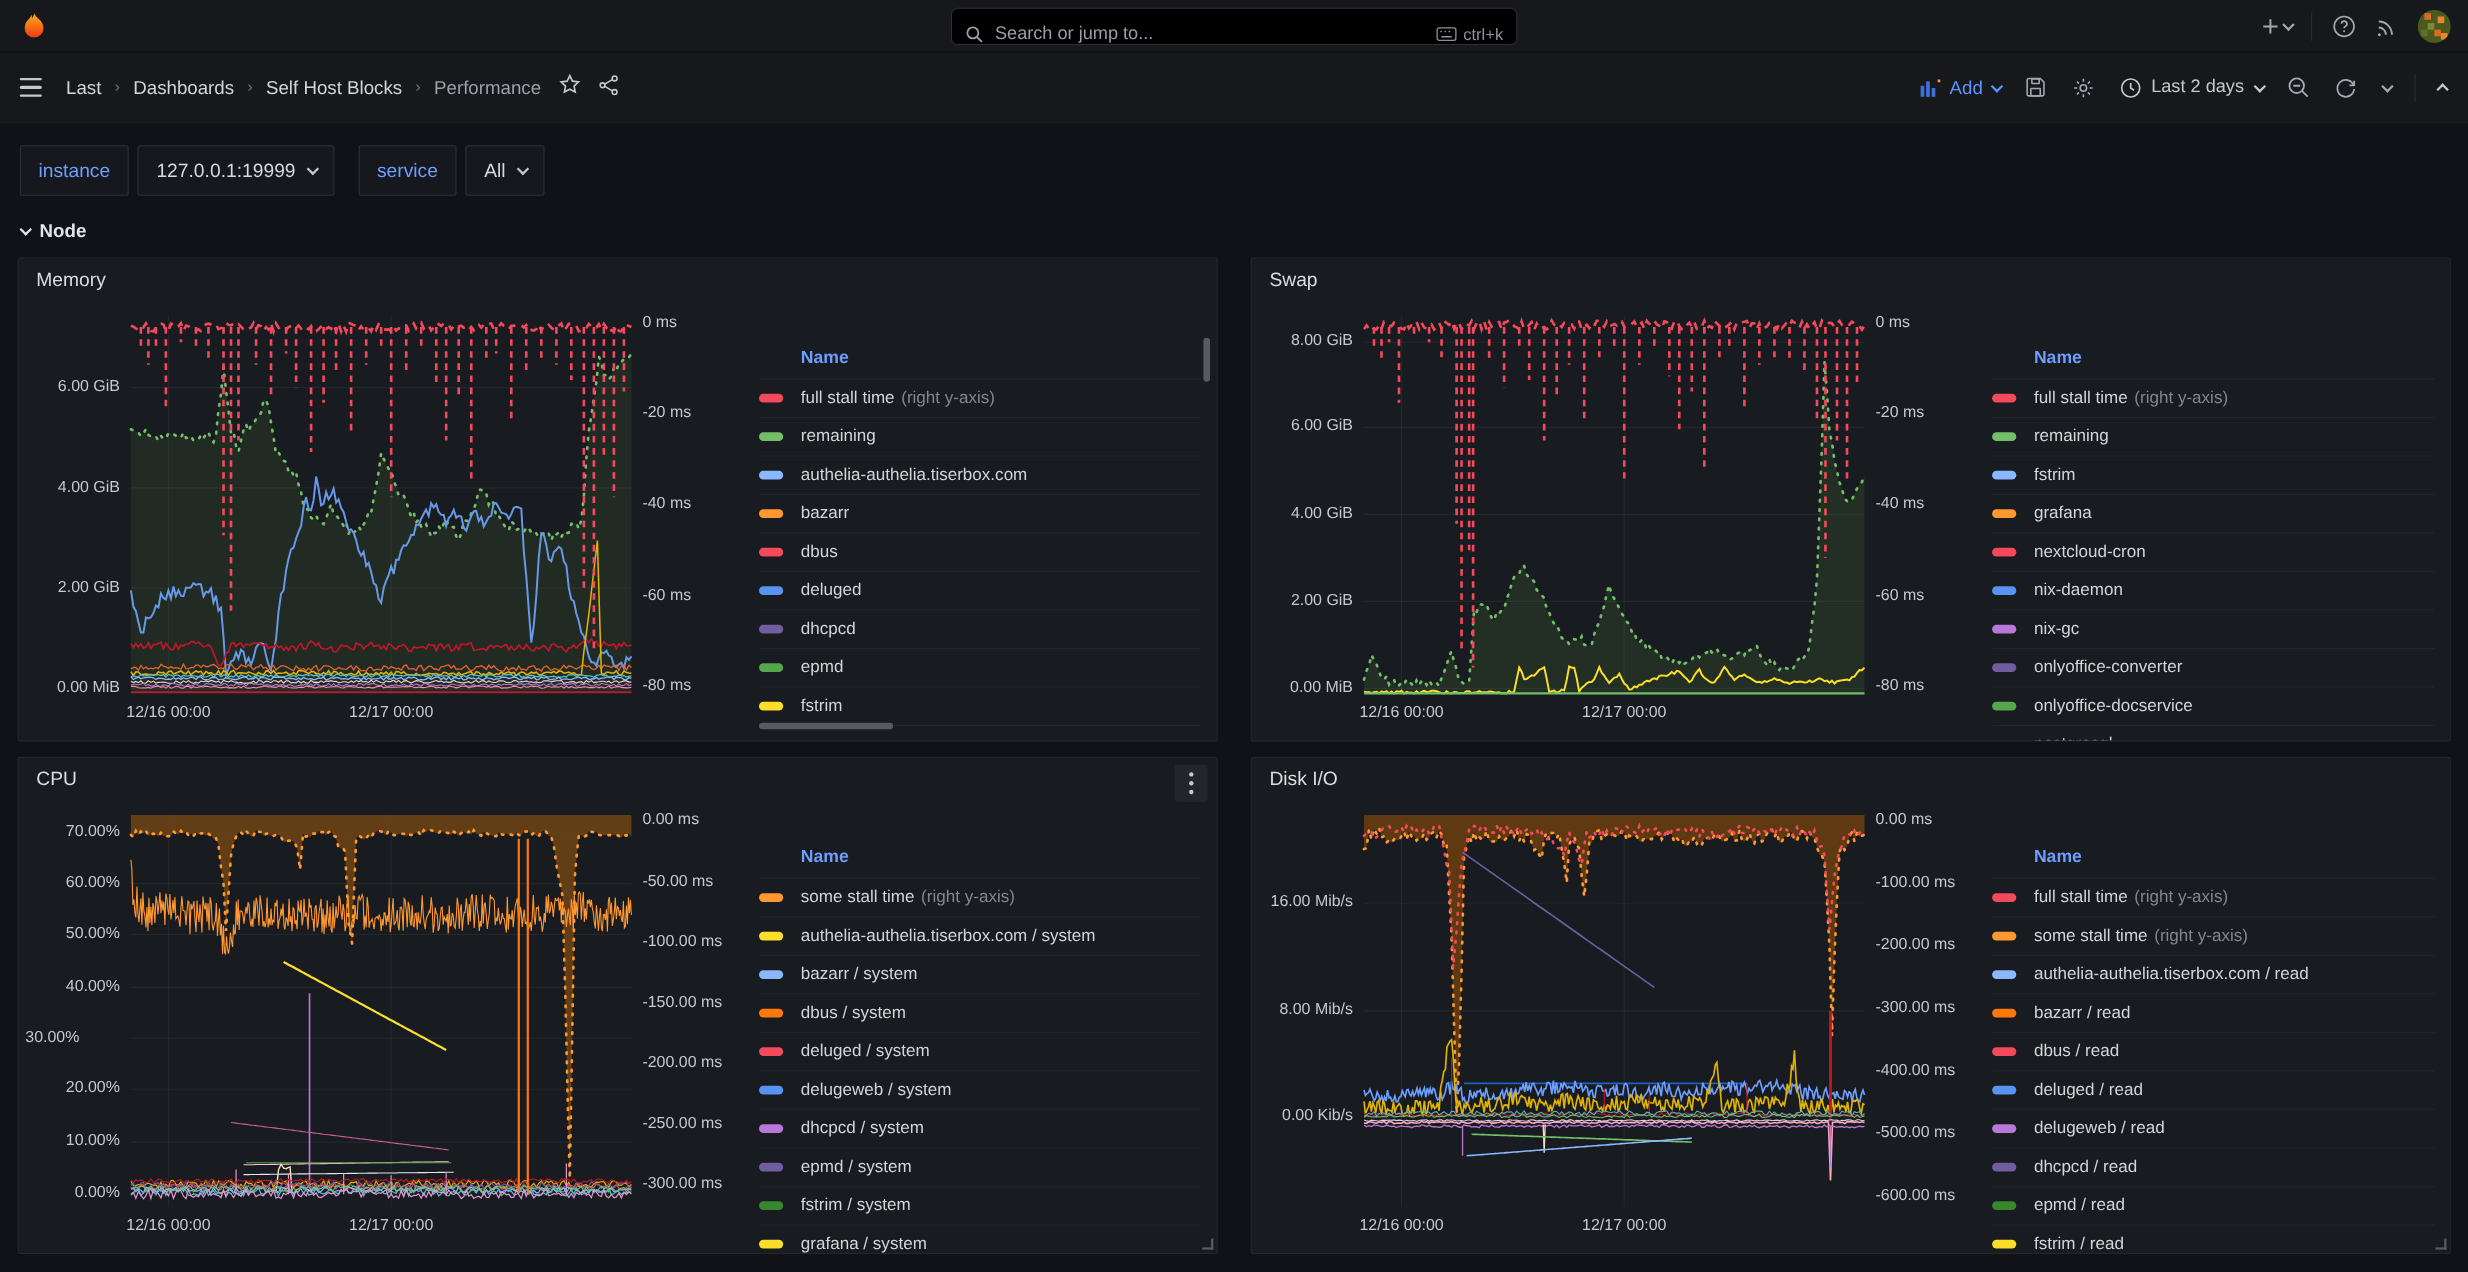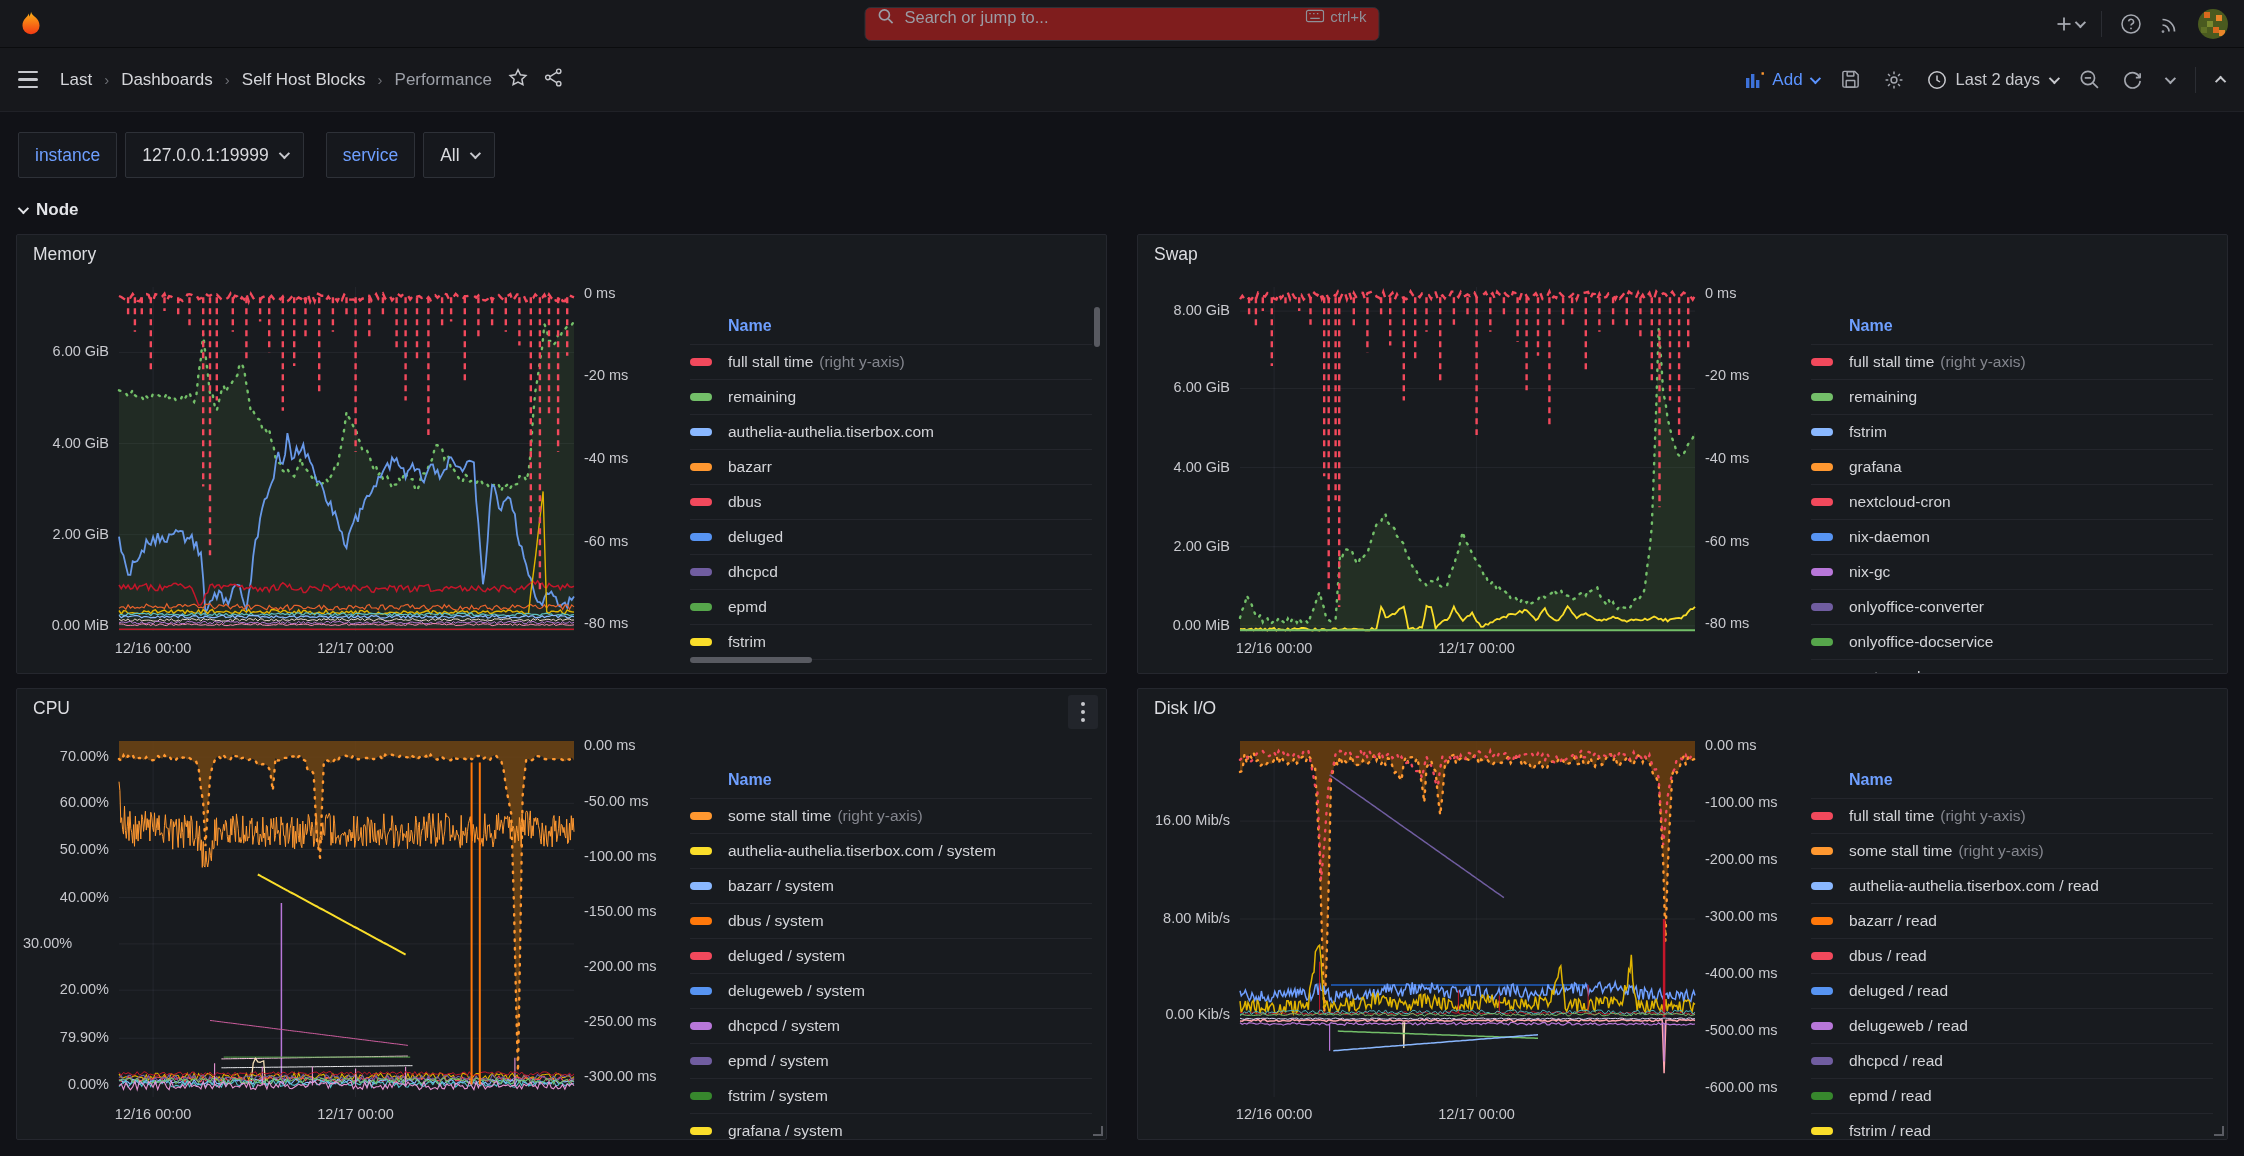--- a/index.html
+++ b/index.html
@@ -1,20 +1,20 @@
 <!DOCTYPE html>
 <html><head>
 <meta charset="utf-8">
 <style>
   *{box-sizing:border-box;margin:0;padding:0}
   html,body{width:2244px;height:1156px;overflow:hidden}
   body{background:#111217;font-family:"Liberation Sans",sans-serif;color:#ccccdc;font-size:16px}
   .topbar{height:48px;background:#17181c;display:flex;align-items:center;padding:0 16px;position:relative;border-bottom:1px solid #0b0c0e}
   .logo{width:30px;height:30px;display:flex;align-items:center;justify-content:center}
-  .searchbox{position:absolute;left:50%;transform:translateX(-50%);width:515px;height:34px;background:#7f1d1d;border:1px solid #2e3037;border-radius:6px;display:flex;align-items:flex-start;padding:0 12px;gap:10px;color:#8e9098}
+  .searchbox{position:absolute;left:50%;transform:translateX(-50%);width:515px;height:34px;background:#000000;border:1px solid #2e3037;border-radius:6px;display:flex;align-items:flex-end;padding:0 12px;gap:10px;color:#8e9098}
   .searchbox .ph{flex:1;font-size:16.5px;color:#9b9da5}
   .kbd-hint{display:flex;align-items:center;gap:6px;font-size:15px;color:#8e9098}
   .top-right{margin-left:auto;display:flex;align-items:center;gap:18px}
   .icon-btn{display:flex;align-items:center;justify-content:center;color:#a5a8b0;gap:3px}
   .divider-v{width:1px;height:26px;background:#2b2d33}
   .avatar{width:30px;height:30px;border-radius:50%;overflow:hidden}
   .subbar{height:64px;background:#17181c;display:flex;align-items:center;padding:0 18px;border-bottom:1px solid #202127}
   .hamburger{display:flex;flex-direction:column;gap:5px;margin-right:22px}
   .hamburger span{display:block;width:20px;height:2.5px;background:#c7c8cd;border-radius:2px}
   .crumbs{display:flex;align-items:center;gap:12px;font-size:17px}
@@ -523,21 +523,21 @@
             <path d="M239.3 358.6 L239.3 339.7" fill="none" stroke="#E794D4" stroke-width="1.1"></path>
             <path d="M289.4 358.6 L289.4 339.7" fill="none" stroke="#E794D4" stroke-width="1.1"></path>
             <path d="M332.6 358.6 L332.6 341.5" fill="none" stroke="#E794D4" stroke-width="1.1"></path>
             <path d="M382.6 358.6 L382.6 339.7" fill="none" stroke="#E794D4" stroke-width="1.1"></path>
             <path d="M491.9 358.6 L491.9 330.8" fill="none" stroke="#E794D4" stroke-width="1.1"></path>
             <path d="M96.0 345.5 L98.3 348.2 L100.5 345.5 L102.8 346.8 L105.1 345.7 L107.4 346.7 L109.7 348.2 L111.9 347.8 L114.2 344.7 L116.5 348.1 L118.8 346.8 L121.0 344.7 L123.3 345.5 L125.6 347.6 L127.8 347.1 L130.1 348.1 L132.4 347.4 L134.7 348.6 L136.9 347.0 L139.2 345.8 L141.5 345.5 L143.8 348.3 L146.1 346.4 L148.3 346.8 L150.6 347.5 L152.9 346.8 L155.2 345.6 L157.4 345.1 L159.7 347.7 L162.0 346.7 L164.3 346.6 L166.5 348.5 L168.8 345.1 L171.1 345.2 L173.4 347.8 L175.6 348.8 L177.9 346.5 L180.2 348.2 L182.4 345.7 L184.7 348.0 L187.0 345.0 L189.3 347.7 L191.6 348.4 L193.8 345.5 L196.1 346.4 L198.4 346.8 L200.7 346.1 L202.9 347.6 L205.2 345.7 L207.5 348.3 L209.8 348.4 L212.0 345.3 L214.3 348.3 L216.6 345.9 L218.9 346.3 L221.1 346.3 L223.4 346.2 L225.7 348.2 L227.9 346.6 L230.2 346.0 L232.5 344.7 L234.8 348.7 L237.1 347.8 L239.3 345.1 L241.6 346.6 L243.9 346.6 L246.2 346.1 L248.4 346.1 L250.7 344.8 L253.0 347.9 L255.3 344.9 L257.5 348.1 L259.8 345.2 L262.1 345.6 L264.4 347.8 L266.6 346.5 L268.9 344.8 L271.2 345.7 L273.5 347.2 L275.7 345.5 L278.0 345.8 L280.3 346.1 L282.5 346.4 L284.8 348.0 L287.1 346.6 L289.4 345.9 L291.6 345.2 L293.9 345.1 L296.2 347.0 L298.5 346.0 L300.8 344.7 L303.0 346.3 L305.3 344.9 L307.6 344.5 L309.9 348.3 L312.1 347.3 L314.4 347.8 L316.7 346.2 L318.9 345.1 L321.2 347.2 L323.5 345.5 L325.8 346.4 L328.1 345.1 L330.3 347.7 L332.6 346.5 L334.9 344.7 L337.1 345.4 L339.4 347.1 L341.7 345.1 L344.0 347.5 L346.3 344.9 L348.5 348.0 L350.8 346.5 L353.1 346.9 L355.4 346.5 L357.6 344.8 L359.9 346.5 L362.2 346.5 L364.4 345.0 L366.7 346.8 L369.0 345.1 L371.3 345.4 L373.6 347.2 L375.8 345.8 L378.1 344.8 L380.4 348.6 L382.6 344.5 L384.9 345.7 L387.2 345.4 L389.5 348.3 L391.8 344.6 L394.0 348.0 L396.3 346.8 L398.6 345.1 L400.9 347.2 L403.1 344.8 L405.4 347.0 L407.7 347.4 L409.9 346.1 L412.2 347.0 L414.5 347.3 L416.8 345.9 L419.1 346.4 L421.3 347.7 L423.6 347.5 L425.9 346.4 L428.1 346.6 L430.4 345.7 L432.7 348.3 L435.0 347.4 L437.3 347.2 L439.5 345.6 L441.8 345.1 L444.1 348.7 L446.4 344.7 L448.6 348.6 L450.9 348.4 L453.2 347.6 L455.4 347.7 L457.7 345.7 L460.0 345.1 L462.3 344.9 L464.6 345.8 L466.8 346.1 L469.1 345.1 L471.4 347.1 L473.7 345.1 L475.9 344.8 L478.2 346.0 L480.5 346.5 L482.8 347.5 L485.0 348.1 L487.3 344.7 L489.6 345.4 L491.9 344.9 L494.1 345.5 L496.4 347.5 L498.7 345.0 L500.9 347.6 L503.2 348.3 L505.5 348.5 L507.8 346.6 L510.0 347.8 L512.3 346.5 L514.6 345.4 L516.9 347.6 L519.1 345.1 L521.4 344.9 L523.7 345.1 L526.0 346.4 L528.3 348.2 L530.5 347.8 L532.8 345.4 L535.1 347.3 L537.3 347.1 L539.6 348.3 L541.9 347.3 L544.2 348.3 L546.5 346.0 L548.7 349.0 L551.0 346.9" fill="none" stroke="#C4162A" stroke-width="1"></path>
             <path d="M448.6 35.4 L448.6 357.5" fill="none" stroke="#FF780A" stroke-width="2"></path>
             <path d="M456.8 35.4 L456.8 357.5" fill="none" stroke="#FF780A" stroke-width="2"></path>
           </svg>
           <div class="axis-label" style="left: 0px; width: 86px; text-align: right; top: 348.54px;">0.00%</div>
-          <div class="axis-label" style="left: 0px; width: 86px; text-align: right; top: 302.26px;">79.90%</div>
+          <div class="axis-label" style="left: 0px; width: 86px; text-align: right; top: 302.26px;">10.00%</div>
           <div class="axis-label" style="left: 0px; width: 86px; text-align: right; top: 254.2px;">20.00%</div>
           <div class="axis-label" style="left: 0px; width: 86px; text-align: left; top: 207.92px;">30.00%</div>
           <div class="axis-label" style="left: 0px; width: 86px; text-align: right; top: 161.64px;">40.00%</div>
           <div class="axis-label" style="left: 0px; width: 86px; text-align: right; top: 113.58px;">50.00%</div>
           <div class="axis-label" style="left: 0px; width: 86px; text-align: right; top: 67.3px;">60.00%</div>
           <div class="axis-label" style="left: 0px; width: 86px; text-align: right; top: 21.02px;">70.00%</div>
           <div class="axis-label" style="left: 561px; top: 10.34px;">0.00 ms</div>
           <div class="axis-label" style="left: 561px; top: 65.52px;">-50.00 ms</div>
           <div class="axis-label" style="left: 561px; top: 120.7px;">-100.00 ms</div>
           <div class="axis-label" style="left: 561px; top: 175.88px;">-150.00 ms</div>

